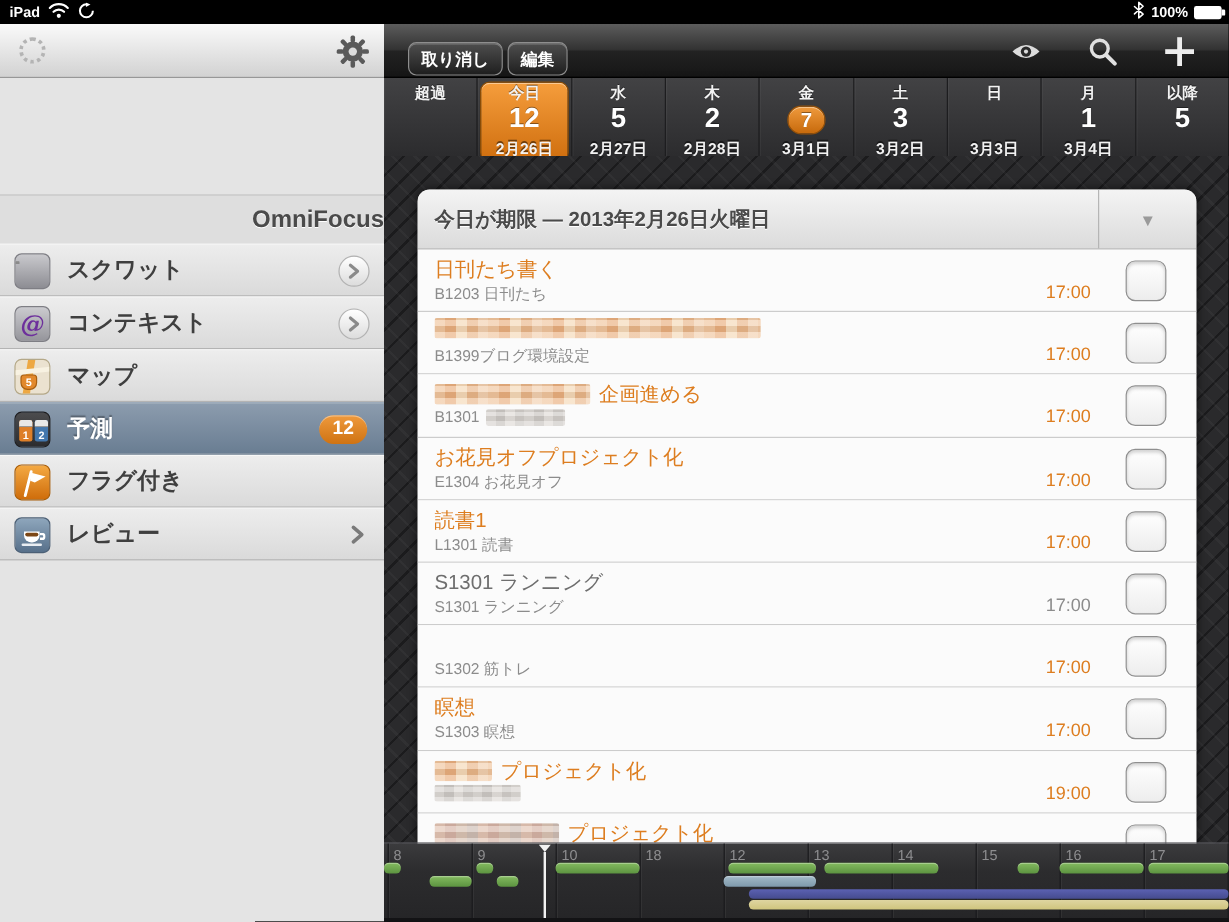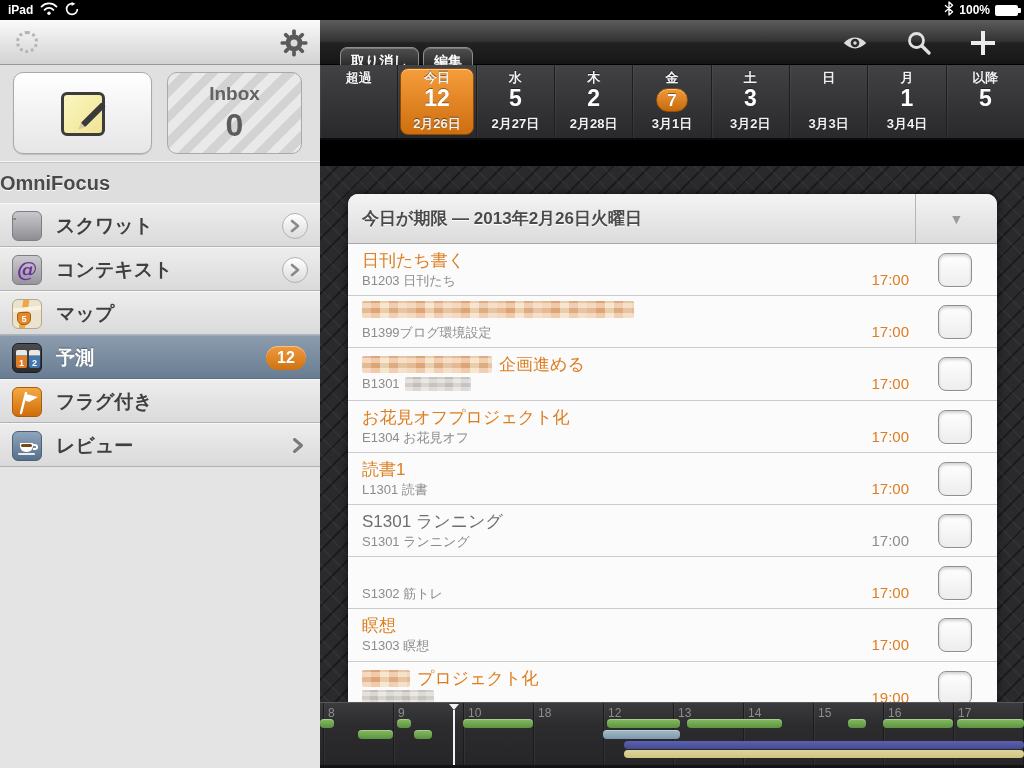--- a/index.html
+++ b/index.html
@@ -24,21 +24,21 @@
   .gear-btn { position:absolute; right:12px; top:9px; width:28px; height:28px; background:none; border:none; cursor:pointer; }
   .quick-row { position:absolute; top:45px; left:0; right:0; height:97px; background:#e0e0e0; border-bottom:1px solid #f6f6f6; }
   .qe-btn, .inbox-btn { position:absolute; top:7px; height:82px; border-radius:10px; border:1px solid #a9a9a9; }
   .qe-btn { left:13px; width:139px; background:linear-gradient(#ffffff,#e6e6e6); box-shadow:0 1px 1px rgba(0,0,0,.15); }
   .inbox-btn { left:167px; width:135px; background:#d7d7d7 repeating-linear-gradient(135deg, rgba(255,255,255,.45) 0 9px, rgba(0,0,0,0.02) 9px 18px); }
   .note-ic { position:absolute; left:47px; top:19px; width:44px; height:44px; background:linear-gradient(135deg,#fbf6c0,#efe394); border:3px solid #3c3c3c; border-radius:6px; }
   .pencil { position:absolute; left:14px; top:17px; width:30px; height:6px; background:#3a3a3a; border-radius:2px 1px 1px 2px; transform:rotate(-45deg); }
   .pencil::after { content:""; position:absolute; left:-7px; top:0; border-top:3px solid transparent; border-bottom:3px solid transparent; border-right:7px solid #3a3a3a; filter:none; transform:translateX(1px); border-right-color:#d9c8a8; }
   .inbox-label { position:absolute; top:10px; left:0; right:0; text-align:center; font-size:19px; font-weight:bold; color:#636363; }
   .inbox-count { position:absolute; top:34px; left:0; right:0; text-align:center; font-size:32px; font-weight:bold; color:#5c5c5c; }
-  .side-title { position:absolute; top:142px; left:0; right:0; height:41px; line-height:41px; text-align:left;
+  .side-title { position:absolute; top:142px; left:0; right:0; height:41px; line-height:41px; text-align:right;
     font-size:20px; font-weight:bold; color:#4a4a4a; text-shadow:0 1px 0 #fff; background:#dedede; border-top:1px solid #c6c6c6; }
   .menu { position:absolute; top:183px; left:0; right:0; }
   .menu-item { position:relative; height:44px; background:linear-gradient(#ededed,#dadada); border-top:1px solid #f7f7f7; border-bottom:1px solid #b3b3b3; cursor:pointer; }
   .menu-item.selected { background:linear-gradient(#8c9cae,#697d92); border-top:1px solid #9dabbb; border-bottom:1px solid #5d7085; }
   .mi-icon { position:absolute; left:12px; top:7px; width:30px; height:30px; border-radius:6px; display:block; overflow:hidden; }
   .mi-label { position:absolute; left:56px; top:0; height:44px; line-height:44px; font-size:19px; font-weight:bold; color:#3f3f3f; }
   .menu-item.selected .mi-label { color:#fff; text-shadow:0 -1px 1px rgba(0,0,0,.35); }
   .mi-badge { position:absolute; right:14px; top:10px; min-width:40px; height:24px; line-height:24px; text-align:center; padding:0 10px;
     background:linear-gradient(#ef9a3d,#cf7312); border-radius:13px; color:#fff; font-size:16px; font-weight:bold; box-shadow:inset 0 1px 0 rgba(255,255,255,.4); }
   .chev-c { position:absolute; right:12px; top:9px; width:26px; height:26px; border-radius:50%;
@@ -65,21 +65,21 @@
   .icon-review { background:linear-gradient(#8ea6bc,#57708a); border:1px solid #4c6076; position:relative; }
   .cup { position:absolute; left:7px; top:11px; width:13px; height:9px; background:#fff; border-radius:0 0 6px 6px; }
   .cup::before { content:""; position:absolute; left:1px; top:1px; right:1px; height:3px; background:#7c4716; border-radius:2px; }
   .cup-handle { position:absolute; left:20px; top:12px; width:5px; height:6px; border:2px solid #fff; border-left:none; border-radius:0 4px 4px 0; }
   .saucer { position:absolute; left:5px; top:21px; width:17px; height:2px; background:#e9edf2; border-radius:1px; }
 
   
   .main { position:absolute; left:320px; top:20px; width:704px; height:748px; overflow:hidden; }
   .main-toolbar { position:absolute; top:0; left:0; right:0; height:45px;
     background:linear-gradient(#5c5c5c,#333 48%,#222 52%,#161616); border-bottom:1px solid #000; }
-  .tb-btn { position:absolute; top:27px; height:28px; line-height:26px; padding:0 10px; color:#fff; font-size:14px; font-weight:bold;
+  .tb-btn { position:absolute; top:15px; height:28px; line-height:26px; padding:0 10px; color:#fff; font-size:14px; font-weight:bold;
     background:linear-gradient(#4e4e4e,#1f1f1f); border:1px solid #8e8e8e; border-radius:7px; cursor:pointer;
     box-shadow:inset 0 1px 0 rgba(255,255,255,.25); }
   #undo-btn { left:20px; }
   #edit-btn { left:103px; }
   .tb-icons { position:absolute; right:28px; top:0; height:45px; display:flex; align-items:center; gap:38px; }
   .tb-icon { width:26px; height:26px; display:flex; align-items:center; justify-content:center; cursor:pointer; }
 
   .date-tabs { position:absolute; top:45px; left:0; right:0; height:75px; display:flex;
     background:linear-gradient(#424244,#29292b); border-bottom:2px solid #0c0c0c; box-shadow:0 2px 5px rgba(0,0,0,.5); }
   .tab { position:relative; flex:1; border-right:1px solid #1d1d1f; box-shadow:inset 1px 0 0 rgba(255,255,255,.05); cursor:pointer; }
@@ -90,21 +90,21 @@
     text-shadow:0 -1px 0 rgba(0,0,0,.5); }
   .tab-num { position:absolute; top:20px; left:0; right:0; text-align:center; font-size:23px; font-weight:bold; color:#fff;
     text-shadow:0 -1px 0 rgba(0,0,0,.4); }
   .tab-pill { display:inline-block; min-width:32px; height:24px; line-height:24px; font-size:17px; border-radius:13px; padding:0 4px;
     background:linear-gradient(#ef9a3d,#c76a0c); border:1px solid #92500a; box-shadow:inset 0 1px 0 rgba(255,255,255,.4); }
   .tab-date { position:absolute; bottom:5px; left:0; right:0; text-align:center; font-size:13px; font-weight:bold; color:#f2f2f2;
     text-shadow:0 -1px 0 rgba(0,0,0,.5); }
 
   .content { position:absolute; top:110px; left:0; right:0; bottom:0; background-color:#2a2a2c;
     background-image:repeating-linear-gradient(45deg, rgba(255,255,255,.03) 0 2px, transparent 2px 13px),
-                     repeating-linear-gradient(-45deg, rgba(0,0,0,.35) 0 2px, transparent 2px 13px);margin-top:36px; }
+                     repeating-linear-gradient(-45deg, rgba(0,0,0,.35) 0 2px, transparent 2px 13px); }
   .panel { position:absolute; left:28px; top:28px; width:649px; height:562px; background:#fafafa; border-radius:10px 10px 0 0; overflow:hidden;
     box-shadow:0 0 8px rgba(0,0,0,.6); }
   .panel-header { position:relative; height:50px; background:linear-gradient(#f4f4f4,#dbdbdb); border-bottom:1px solid #a9a9a9; display:flex; }
   .ph-title { flex:1; line-height:50px; padding-left:14px; font-size:17px; font-weight:bold; color:#4a4a4a; text-shadow:0 1px 0 #fff; }
   .ph-toggle { width:82px; border-left:1px solid #b5b5b5; display:flex; align-items:center; justify-content:center;
     color:#9a9a9a; font-size:14px; cursor:pointer; }
   .task-row { position:relative; height:52.2px; background:#fbfbfb; border-bottom:1px solid #cccccc; cursor:pointer; }
   .t-title { position:absolute; left:14px; top:5px; right:120px; font-size:17px; color:#dd7d1f; display:flex; align-items:center; gap:7px; white-space:nowrap; overflow:hidden; }
   .t-title.muted { color:#6e6e6e; }
   .t-sub { position:absolute; left:14px; top:28px; right:120px; font-size:13px; color:#8c8c8c; display:flex; align-items:center; gap:5px; }
@@ -177,31 +177,20 @@
                 <rect x="0.5" y="10.4" width="5" height="3.2" rx="1.2"></rect>
                 <rect x="18.5" y="10.4" width="5" height="3.2" rx="1.2"></rect>
                 <rect x="10.4" y="0.5" width="3.2" height="5" rx="1.2" transform="rotate(45 12 12)"></rect>
                 <rect x="10.4" y="18.5" width="3.2" height="5" rx="1.2" transform="rotate(45 12 12)"></rect>
                 <rect x="0.5" y="10.4" width="5" height="3.2" rx="1.2" transform="rotate(45 12 12)"></rect>
                 <rect x="18.5" y="10.4" width="5" height="3.2" rx="1.2" transform="rotate(45 12 12)"></rect>
               </g>
             </g>
             <circle cx="12" cy="12" r="3" fill="#dcdcdc"></circle>
           </svg></button>
-    </div>
-    <div class="quick-row">
-      <div class="qe-btn">
-        <div class="note-ic">
-            <div class="pencil"></div>
-          </div>
-      </div>
-      <div class="inbox-btn">
-        <div class="inbox-label">Inbox</div>
-        <div class="inbox-count">0</div>
-      </div>
     </div>
     <div class="side-title">OmniFocus</div>
     <div class="menu" id="menu">
         <div class="menu-item">
           <span class="mi-icon icon-projects"><span class="drw"></span><span class="drw"></span><span class="drw"></span></span>
           <span class="mi-label">スクワット</span>
           <span class="chev-c">
             <svg width="10" height="14" viewBox="0 0 10 14">
               <polyline points="2,2 8,7 2,12" stroke="#8a8a8a" stroke-width="2.6" fill="none" stroke-linecap="round" stroke-linejoin="round"></polyline>
             </svg>

